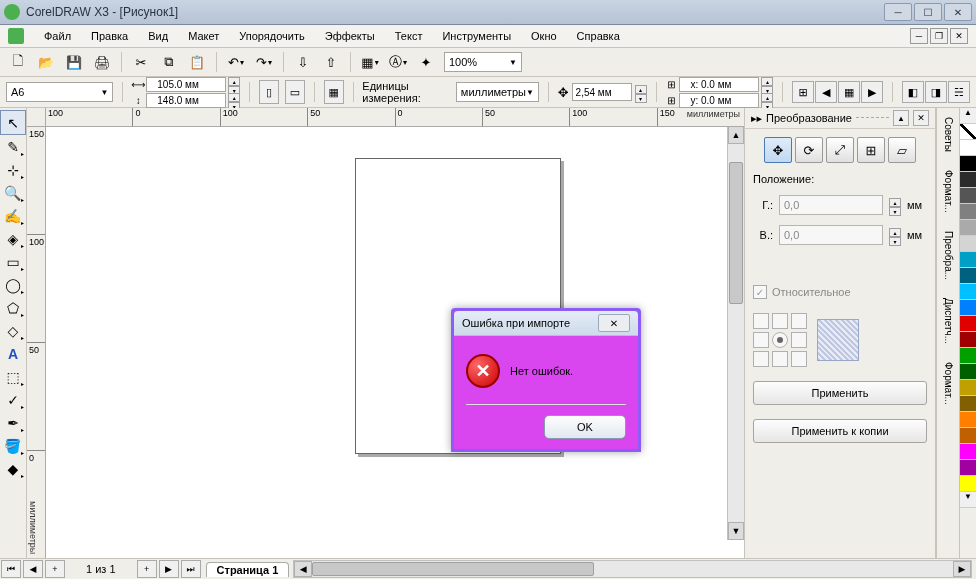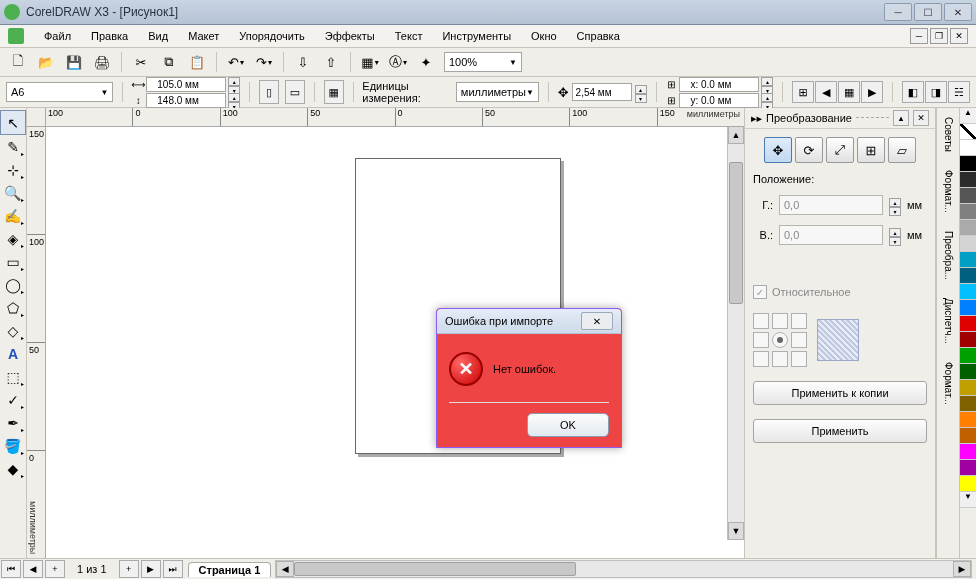--- a/index.html
+++ b/index.html
@@ -78,31 +78,31 @@
 .anchor-grid{display:grid;grid-template-columns:repeat(3,16px);grid-template-rows:repeat(3,16px);gap:3px}
 .anchor-cell{border:1px solid #b0b0b0;background:#f7f7f7}
 .anchor-cell.radio{border-radius:50%}
 .anchor-cell.sel::after{content:"";display:block;width:6px;height:6px;background:#666;border-radius:50%;margin:4px auto}
 .anchor-diag{width:40px;height:40px;background:repeating-linear-gradient(45deg,#c0c8e0,#c0c8e0 2px,#e8ecf8 2px,#e8ecf8 4px);border:1px solid #9aa8c8}
 .docker-btn{height:22px;border:1px solid #a8a4a0;background:linear-gradient(#fdfdfd,#e6e6e6);border-radius:3px;display:flex;align-items:center;justify-content:center;cursor:default;margin-top:4px}
 .color-palette{width:16px;background:#f0eee9;border-left:1px solid #c8c4bc;display:flex;flex-direction:column}
 .color-swatch{height:15px;border-bottom:1px solid #ccc}
 .pagenav{height:20px;background:#f0eee9;border-top:1px solid #c8c4bc;display:flex;align-items:center;font-size:11px}
 .pagenav .nav-btn{width:18px;height:16px;border:1px solid #aaa;background:#f0f0f0;display:flex;align-items:center;justify-content:center;font-size:9px;margin:0 1px}
-.pagenav .page-label{margin:0 11px}
+.pagenav .page-label{margin:0 20px}
 .pagenav .tab{padding:1px 10px;background:#fff;border:1px solid #aaa;border-bottom:none;border-radius:4px 4px 0 0;margin-left:4px;font-weight:bold}
 .pagenav .scroll-h{flex:1;height:16px;background:#e8e8e8;border:1px solid #c0c0c0;margin:0 4px;position:relative}
 .pagenav .scroll-h .th{position:absolute;left:18px;width:280px;height:12px;top:1px;background:#c8c8c8;border:1px solid #a0a0a0;border-radius:2px}
 .pagenav .scroll-h .sa{position:absolute;width:16px;height:14px;top:0;background:#dcdcdc;border:1px solid #b0b0b0;display:flex;align-items:center;justify-content:center;font-size:9px}
 .statusbar{height:20px;background:#f0eee9;border-top:1px solid #c8c4bc;display:flex;align-items:center;padding:0 6px;font-size:11px;gap:10px}
 .statusbar .coords{width:130px}
 .statusbar .hint{flex:1;white-space:nowrap;overflow:hidden;text-overflow:ellipsis}
 .statusbar .swatches{display:flex;gap:2px;margin-left:auto}
 .statusbar .sw{width:30px;height:12px;border:1px solid #666}
-.dialog{position:absolute;left:409px;top:200px;width:184px;background:#ef4444;border:1px solid #8b5cf6;box-shadow:0 0 8px rgba(0,0,0,.35);border-radius:4px 4px 0 0;z-index:100}
+.dialog{position:absolute;left:424px;top:200px;width:184px;background:#d946ef;border:3px solid #8b5cf6;box-shadow:0 0 8px rgba(0,0,0,.35);border-radius:4px 4px 0 0;z-index:100}
 .dialog-title{height:24px;background:linear-gradient(#e4ecf7,#cedaea);border-bottom:1px solid #b0c0d8;display:flex;align-items:center;padding:0 8px;font-size:11px;border-radius:4px 4px 0 0}
 .dialog-title .close{margin-left:auto;width:30px;height:16px;border:1px solid #9ab;border-radius:2px;background:#ecedf0;display:flex;align-items:center;justify-content:center;font-size:10px;cursor:default}
 .dialog-body{padding:18px 12px 10px;display:flex;flex-direction:column;gap:16px}
 .dialog-msg{display:flex;align-items:center;gap:10px}
 .error-icon{width:30px;height:30px;border-radius:50%;background:radial-gradient(circle at 30% 30%,#f66,#c00);display:flex;align-items:center;justify-content:center;color:#fff;font-weight:bold;font-size:18px;border:2px solid #900;flex-shrink:0}
 .dialog-btn-row{display:flex;justify-content:flex-end;border-top:1px solid #ddd;padding-top:10px}
 .dialog-btn{width:80px;height:22px;border:1px solid #8a9ab0;background:linear-gradient(#fdfdfd,#e2e8f0);border-radius:5px;display:flex;align-items:center;justify-content:center;cursor:default}
 </style>
 </head>
 <body>
@@ -381,22 +381,22 @@
               <div class="anchor-cell"></div>
             <div class="anchor-cell"></div>
               <div class="anchor-cell radio sel"></div>
               <div class="anchor-cell"></div>
             <div class="anchor-cell"></div>
               <div class="anchor-cell"></div>
               <div class="anchor-cell"></div>
           </div>
           <div class="anchor-diag"></div>
         </div>
+        <div class="docker-btn">Применить</div>
         <div class="docker-btn">Применить к копии</div>
-        <div class="docker-btn">Применить</div>
       </div>
     </div>
 
     <div class="sidebar-tabs">
       <div class="side-tab">Советы</div>
       <div class="side-tab">Формат...</div>
       <div class="side-tab">Преобра...</div>
       <div class="side-tab">Диспетч...</div>
       <div class="side-tab">Формат...</div>
     </div>

